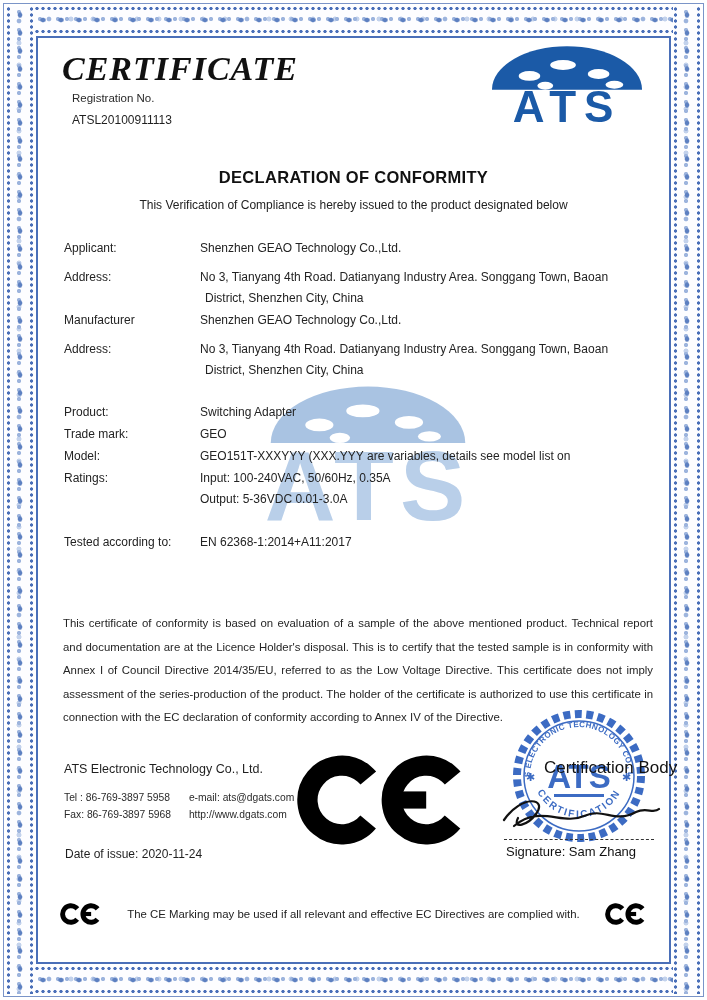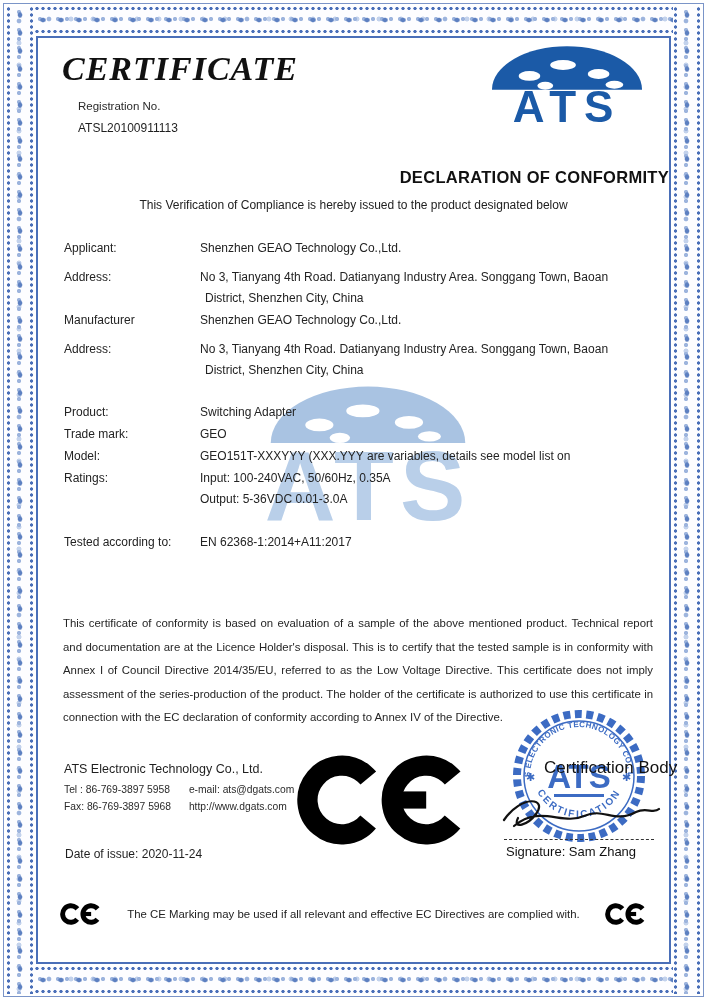--- a/index.html
+++ b/index.html
@@ -44,50 +44,50 @@
   .layer { position:absolute; inset:0; z-index:1; }
 
   
   .watermark { position:absolute; left:180px; top:346px; width:300px; text-align:center; z-index:0; }
   .wm-globe { display:block; margin:0 auto; }
   .wm-text { font-size:98px; font-weight:bold; color:#b9cfe9; letter-spacing:6px; line-height:0.95; margin-top:-8px; }
 
   
   .hdr-title { position:absolute; left:24px; top:12px; font-family:"Liberation Serif", serif;
                font-style:italic; font-weight:bold; font-size:34px; letter-spacing:1px; color:#111; }
-  .numblock { position:absolute; top:62px; font-size:11.5px; color:#2a2a2a;margin-left:6px; }
+  .numblock { position:absolute; top:54px; font-size:11.5px; color:#2a2a2a; }
   .numblock .lbl { margin-bottom:9px; }
   .numblock .val { font-size:12px; color:#1f1f1f; }
   .reg-block { left:34px; }
   .rep-block { left:172px; }
   .logo { position:absolute; right:22px; top:6px; width:160px; text-align:center; }
   .logo-text { font-weight:bold; font-size:44px; letter-spacing:8px; color:#1b5aa7; line-height:1; margin-top:-13px; }
 
   
-  .doc-title { position:absolute; left:0; right:0; top:130px; text-align:right;
+  .doc-title { position:absolute; left:0; right:0; top:130px; text-align:center;
                font-weight:bold; font-size:16.5px; letter-spacing:0.3px; color:#111; }
   .doc-sub { position:absolute; left:0; right:0; top:160px; text-align:center; font-size:12px; color:#222; }
 
   
   .fields { position:absolute; left:26px; top:200px; right:10px; font-size:12px; color:#232323; }
   .frow { display:flex; line-height:21px; }
   .flabel { width:136px; flex:none; }
   .fval { flex:1; }
   .fval .l2 { padding-left:5px; }
   .mb8 { margin-bottom:8px; }
   .mb1 { margin-bottom:1px; }
   .spacer1 { height:20px; } .spacer2 { height:21px; }
 
   
   .statement { position:absolute; left:25px; right:16px; top:574px; font-size:11.4px;
                line-height:23.6px; text-align:justify; color:#252525; }
 
   
   .issuer { position:absolute; left:26px; top:724px; font-size:12.5px; color:#1f1f1f; }
-  .issuer .contacts { margin-top:5px; font-size:10.3px; line-height:17px; color:#2b2b2b; }
+  .issuer .contacts { margin-top:13px; font-size:10.3px; line-height:17px; color:#2b2b2b; }
   .issuer .crow span.c1 { display:inline-block; width:122px; }
 
   .ce-big { position:absolute; left:258px; top:712px; }
   .ce-small-left, .ce-small-right { flex:none; }
 
   .stamp-block { position:absolute; left:466px; top:664px; width:160px; height:190px; }
   .stamp-svg { position:absolute; left:5px; top:4px; opacity:0.92; }
   .cert-body-label { position:absolute; left:40px; top:56px; font-size:17px; color:#111; white-space:nowrap; }
   .sig-svg { position:absolute; left:-8px; top:72px; }
   .sig-dash { position:absolute; left:0px; top:137px; width:150px; border-top:1.6px dashed #333; }

